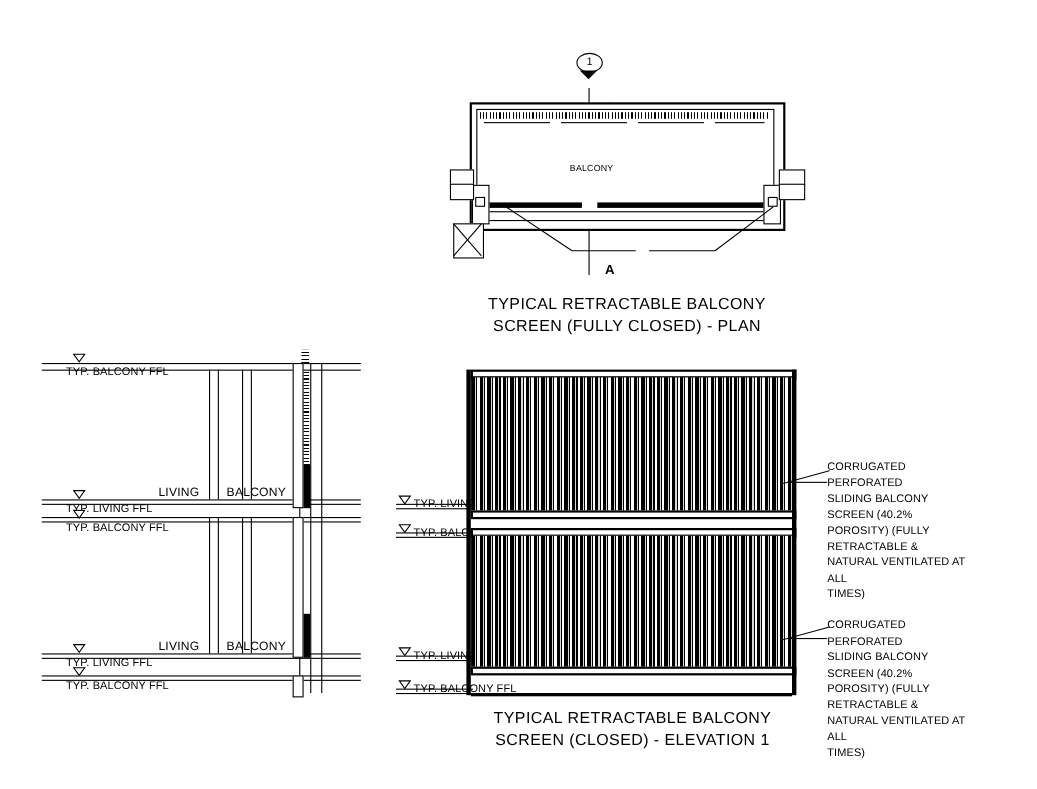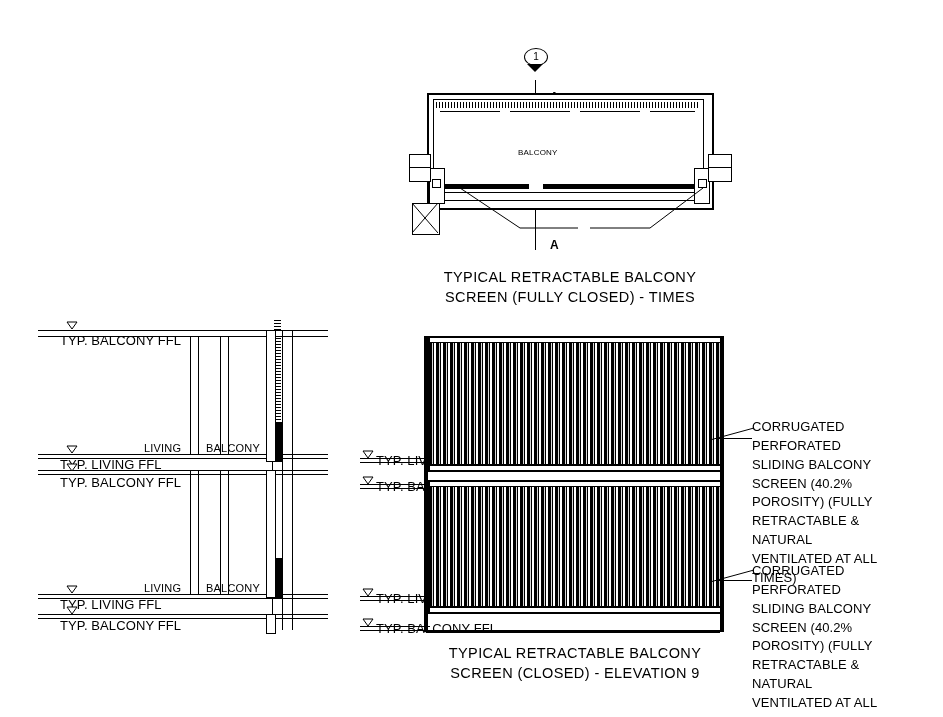--- a/index.html
+++ b/index.html
@@ -1,19 +1,19 @@
 <!DOCTYPE html>
 <html><head>
 <meta charset="utf-8">
 <style>
   html,body{margin:0;padding:0;background:#ffffff;}
   body{width:943px;height:717px;position:relative;font-family:"Liberation Sans",sans-serif;color:#000;overflow:hidden;}
   .abs{position:absolute;}
   .lbl{font-size:11px;letter-spacing:.2px;line-height:1.25;}
-  .tiny{font-size:13px;line-height:1.45;letter-spacing:.1px;}
+  .tiny{font-size:10px;line-height:1.45;letter-spacing:.1px;}
   .title{font-size:14.5px;letter-spacing:.4px;text-align:center;line-height:1.35;}
   .vline{background:#000;width:1px;}
 
   
   #plan{left:400px;top:20px;width:340px;height:240px;}
   .circnum{position:absolute;left:124px;top:28px;width:22px;height:16px;border:1px solid #000;border-radius:50%;font-size:10px;text-align:center;line-height:15px;}
   .circtail{position:absolute;left:127px;top:44px;width:0;height:0;border-left:8px solid transparent;border-right:8px solid transparent;border-top:8px solid #000;}
   .secline{position:absolute;left:135px;top:60px;width:1px;height:170px;background:#000;}
   .secA{position:absolute;font-size:12px;font-weight:bold;}
   .plan-outer{position:absolute;left:27px;top:73px;width:283px;height:113px;border:2px solid #000;background:#fff;}
@@ -95,21 +95,21 @@
   </div>
   <div class="abs" style="left:190px;top:168px;width:115px;height:42px;">
     <svg width="115" height="42">
         <line x1="113" y1="0" x2="60" y2="40" stroke="#000"></line>
         <line x1="60" y1="40" x2="0" y2="40" stroke="#000"></line>
       </svg>
   </div>
 
   <div class="abs title" style="left:10px;top:248px;width:320px;">
     <div>TYPICAL RETRACTABLE  BALCONY</div>
-    <div>SCREEN (FULLY CLOSED) - TIMES</div>
+    <div>SCREEN (FULLY CLOSED) - PLAN</div>
   </div>
 </div>
 
 <div class="abs" id="section">
 
   <div class="lvl" style="left:18px;top:12px;width:290px;"></div>
   <div class="lvl" style="left:18px;top:18px;width:290px;"></div>
 
   <div class="lvl2" style="left:18px;top:136px;width:290px;"></div>
   <div class="lvl2" style="left:18px;top:152px;width:290px;"></div>
@@ -246,15 +246,15 @@
       </svg>
   </div>
   <div class="abs tiny" style="left:402px;top:244px;width:130px;white-space:pre-line;">CORRUGATED PERFORATED
 SLIDING BALCONY SCREEN (40.2%
 POROSITY) (FULLY RETRACTABLE &amp;
 NATURAL VENTILATED  AT ALL
 TIMES)</div>
 
   <div class="abs title" style="left:50px;top:326px;width:350px;">
     <div>TYPICAL RETRACTABLE  BALCONY</div>
-    <div>SCREEN (CLOSED) - ELEVATION 9</div>
+    <div>SCREEN (CLOSED) - ELEVATION 1</div>
   </div>
 </div>
 
 </body></html>

